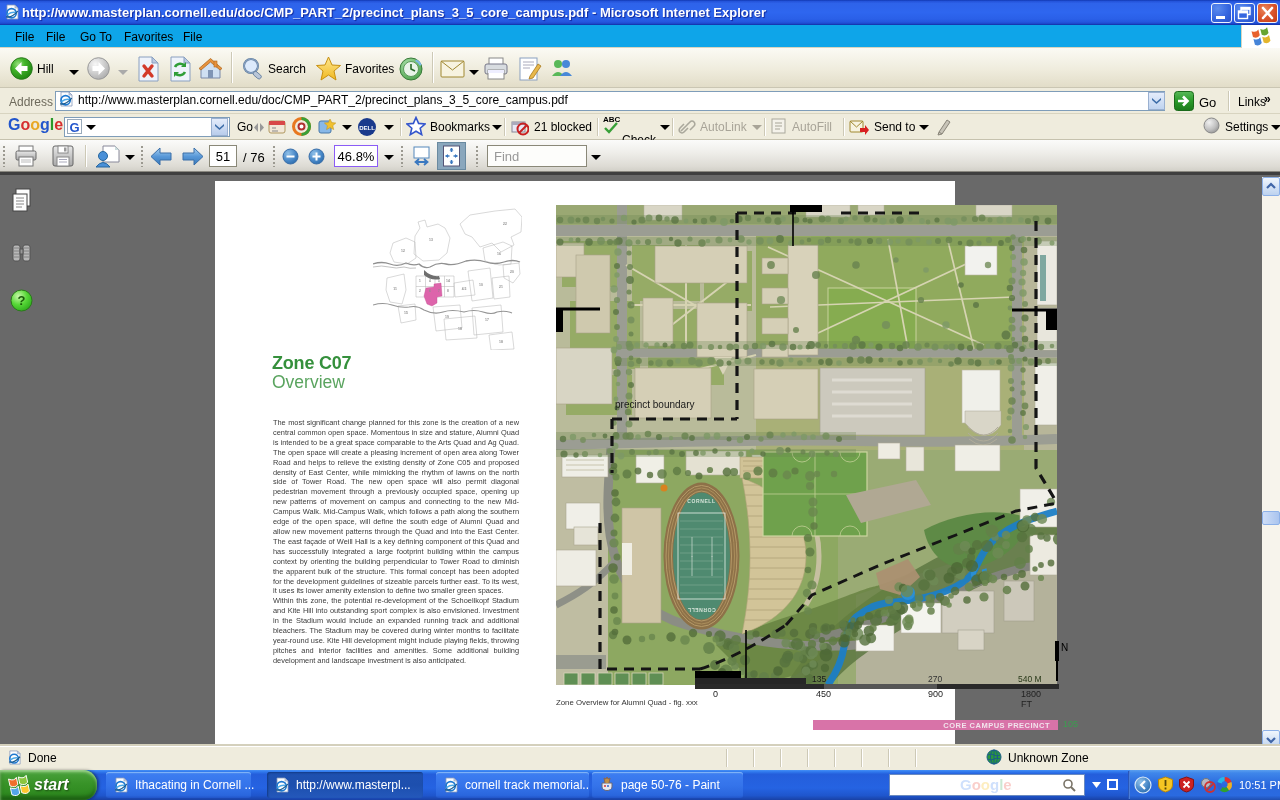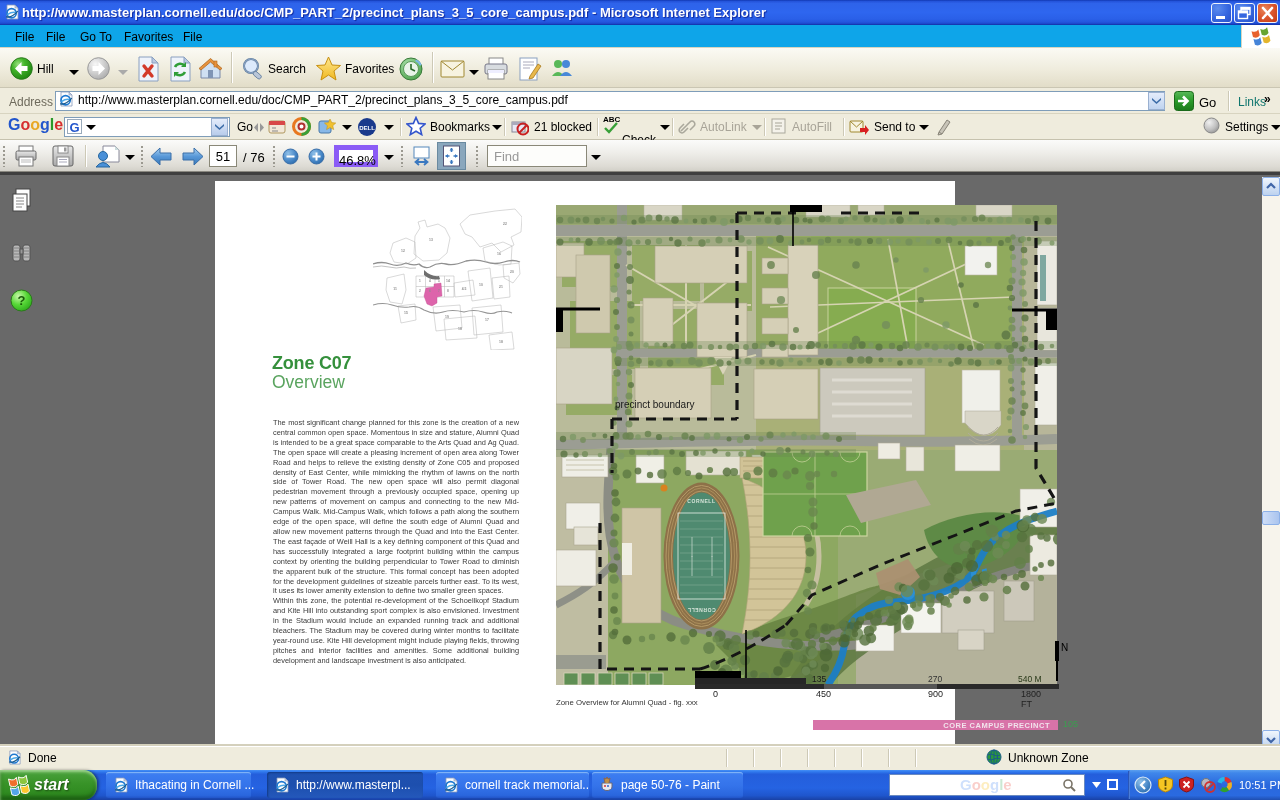--- a/index.html
+++ b/index.html
@@ -222,21 +222,21 @@
 <div class="abs" style="left:1148px;top:92px;width:17px;height:18px;background:linear-gradient(180deg,#e4ecfb,#c0d4f0);border:1px solid #9ab0d0"></div>
 <svg class="abs" style="left:1152px;top:98px" width="9" height="6" viewBox="0 0 9 6">
     <path d="M0 0 l4.5 4 L9 0 l0 2 -4.5 4 L0 2z" fill="#3b6ca8"></path>
   </svg>
 <svg class="abs" style="left:1174px;top:91px" width="20" height="20" viewBox="0 0 20 20">
 <rect x="0.5" y="0.5" width="19" height="19" rx="3" fill="url(#ggo)" stroke="#1a6a1a"></rect>
 <path d="M4 10 h8 M9 5.5 L13.5 10 L9 14.5" stroke="#fff" stroke-width="2.6" fill="none"></path>
   </svg>
 <span class="abs" style="left:1199px;top:95px;font-size:13px">Go</span>
 <div class="abs" style="left:1228px;top:91px;width:1px;height:20px;background:#cdc9b6;box-shadow:1px 0 0 #fff"></div>
-<span class="abs" style="left:1238px;top:95px;font-size:12px;color:#0f766e">Links</span>
+<span class="abs" style="left:1238px;top:95px;font-size:12px;color:#000000">Links</span>
 <span class="abs" style="left:1264px;top:92px;font-size:12px;font-weight:bold">»</span>
 <div id="gbar" class="abs"></div>
 <span class="abs" style="left:8px;top:116px;font-size:16px;font-weight:bold;letter-spacing:0px">
 <span style="color:#2255cc">G</span><span style="color:#d62e2e">o</span><span style="color:#e8a825">o</span><span style="color:#2255cc">g</span><span style="color:#2a9a2a">l</span><span style="color:#d62e2e">e</span></span>
 <div class="abs" style="left:64px;top:117px;width:166px;height:20px;background:#fff;border:1px solid #7f9db9"></div>
 <div class="abs" style="left:67px;top:119px;width:15px;height:15px;border:1px solid #9ab;color:#2255cc;font-weight:bold;font-size:13px;text-align:center;line-height:15px">G</div>
 <svg class="abs" style="left:86px;top:125px" width="10" height="5" viewBox="0 0 10 5">
     <path d="M0 0h10L5 5z" fill="#000"></path>
   </svg>
 <div class="abs" style="left:211px;top:118px;width:17px;height:18px;background:linear-gradient(180deg,#e4ecfb,#b8cceb);border:1px solid #9ab0d0"></div>
@@ -369,21 +369,21 @@
 <div class="grip" style="left:272px;top:145px"></div>
 <svg class="abs" style="left:282px;top:148px" width="17" height="17" viewBox="0 0 17 17">
     <circle cx="8.5" cy="8.5" r="7.5" fill="url(#gci)" stroke="#3a6ea8"></circle>
     <rect x="4.5" y="7.5" width="8" height="2" fill="#fff"></rect>
   </svg>
 <svg class="abs" style="left:308px;top:148px" width="17" height="17" viewBox="0 0 17 17">
     <circle cx="8.5" cy="8.5" r="7.5" fill="url(#gci)" stroke="#3a6ea8"></circle>
     <rect x="4.5" y="7.5" width="8" height="2" fill="#fff"></rect>
     <rect x="7.5" y="4.5" width="2" height="8" fill="#fff"></rect>
   </svg>
-<div class="abs" style="left:334px;top:145px;width:44px;height:22px;background:#fff;border:5px solid #8b5cf6;text-align:center;font-size:13px;line-height:22px">46.8%</div>
+<div class="abs" style="left:334px;top:145px;width:44px;height:22px;background:#fff;border:1px solid #8b5cf6;text-align:center;font-size:13px;line-height:22px">46.8%</div>
 <svg class="abs" style="left:384px;top:155px" width="10" height="5" viewBox="0 0 10 5">
     <path d="M0 0h10L5 5z" fill="#000"></path>
   </svg>
 <div class="grip" style="left:400px;top:145px"></div>
 <svg class="abs" style="left:411px;top:146px" width="21" height="21" viewBox="0 0 21 21">
 <rect x="3" y="1" width="15" height="11" fill="#fff" stroke="#5588bb"></rect>
 <path d="M5 16 h11 M8 13 l-3.5 3 3.5 3 M13 13 l3.5 3 -3.5 3" stroke="#3a78c0" stroke-width="1.8" fill="none"></path>
   </svg>
 <div class="abs" style="left:437px;top:142px;width:29px;height:28px;background:#8aa7bd;border:1px solid #6a8aa0"></div>
 <svg class="abs" style="left:441px;top:144px" width="21" height="24" viewBox="0 0 21 24">

